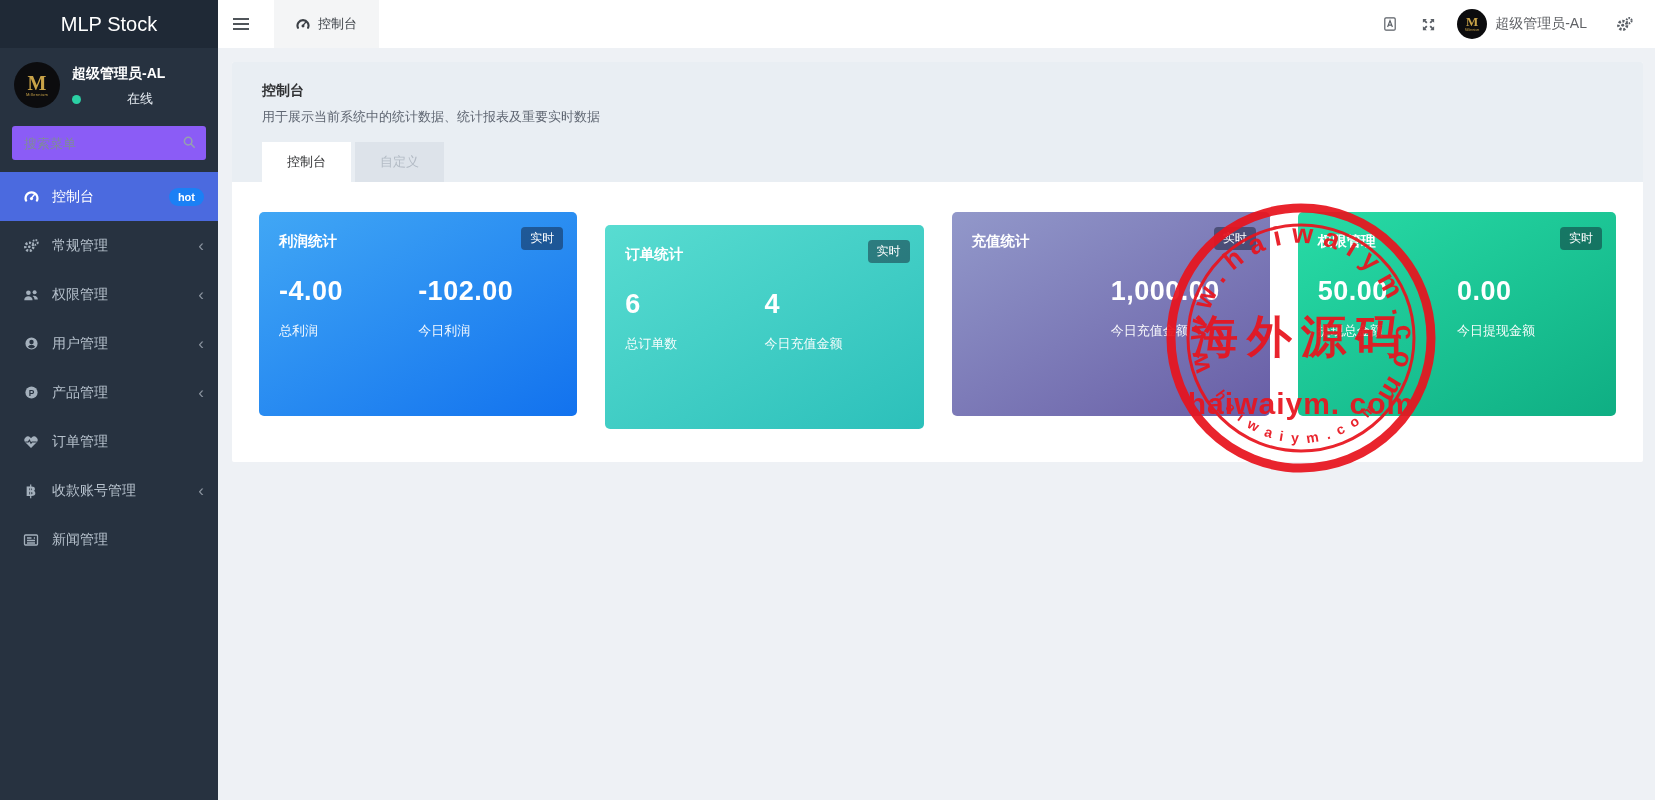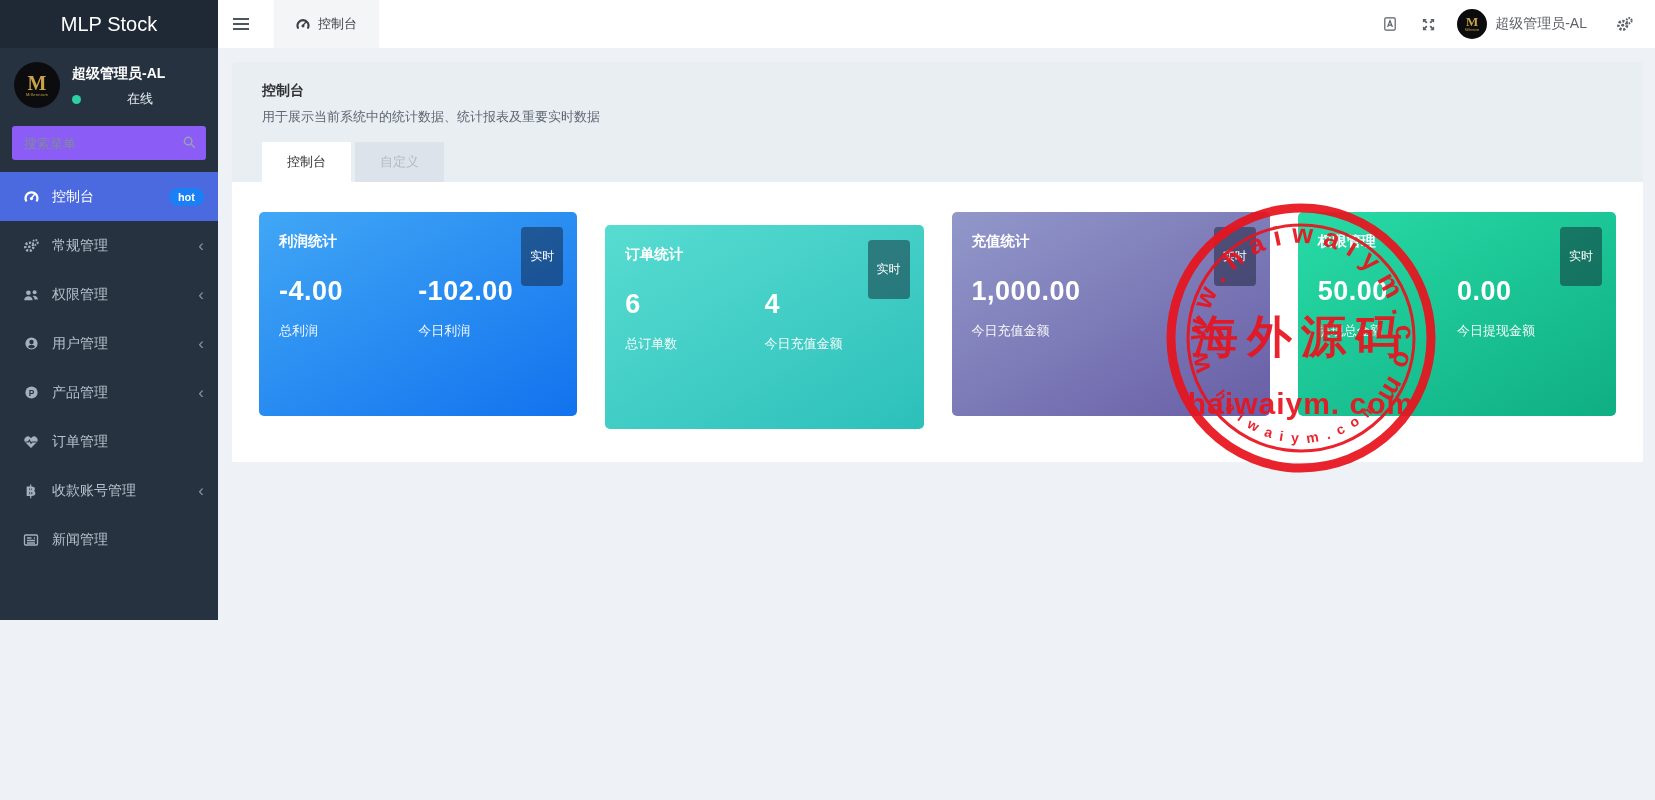--- a/index.html
+++ b/index.html
@@ -1,20 +1,20 @@
 <!DOCTYPE html>
 <html><head>
 <meta charset="utf-8">
 <style>
   * { margin:0; padding:0; box-sizing:border-box; }
   html,body { width:1655px; height:800px; overflow:hidden;
     font-family:"Liberation Sans","DejaVu Sans",sans-serif; background:#eef1f5; }
 
   
-  .sidebar { position:absolute; left:0; top:0; width:218px; height:620px; background:#273240; z-index:2; }
+  .sidebar { position:absolute; left:0; top:0; width:218px; height:800px; background:#273240; z-index:2; }
   .brand { height:48px; background:#1f2936; color:#fff; font-size:20px; display:flex; align-items:center; justify-content:center; }
   .user-panel { display:flex; padding:14px 12px 10px 14px; align-items:flex-start; }
   .avatar-lg { width:46px; height:46px; border-radius:50%; background:#0c0c0e; display:flex; flex-direction:column; align-items:center; justify-content:center; flex:0 0 46px; }
   .avatar-lg .m { color:#c9a348; font-family:"Liberation Serif","DejaVu Serif",serif; font-size:20px; font-weight:bold; line-height:18px; }
   .avatar-lg .mill { color:#c9a348; font-size:4px; letter-spacing:.3px; }
   .user-meta { margin-left:12px; padding-top:3px; }
   .user-name { color:#fff; font-size:14px; font-weight:bold; }
   .user-status { margin-top:7px; display:flex; align-items:center; color:#e7edf3; font-size:13px;gap:39px; }
   .dot { width:9px; height:9px; border-radius:50%; background:#2bd0a4; margin-right:7px; }
   .search-wrap { margin:8px 12px 6px; position:relative; }
@@ -50,22 +50,22 @@
   .panel-title { font-size:14px; font-weight:bold; color:#303133; }
   .panel-sub { font-size:13px; color:#5f6672; margin-top:8px; }
   .tabs { margin-top:16px; display:flex; }
   .tab { padding:0 25px; height:40px; line-height:40px; font-size:13px; cursor:pointer; }
   .tab.active { background:#fff; color:#303133; }
   .tab.inactive { background:#dde3ea; color:#b3bbc5; margin-left:4px; }
   .panel-body { padding:30px 27px 33px; }
   .cards { display:grid; grid-template-columns:repeat(4,1fr); gap:28px; }
   .card { height:204px; border-radius:5px; color:#fff; padding:20px 20px; position:relative; }
   .card-title { font-size:14.5px; font-weight:bold; }
-  .rt-badge { position:absolute; top:15px; right:14px; background:rgba(15,23,40,.45); padding:21px 9px; border-radius:4px; font-size:12px; }
-  .stats { display:flex; margin-top:25px; }
+  .rt-badge { position:absolute; top:15px; right:14px; background:rgba(15,23,40,.45); padding:3px 9px; border-radius:4px; font-size:12px; }
+  .stats { display:flex; margin-top:25px;justify-content:flex-end; }
   .stat { width:50%; }
   .num { font-size:27px; font-weight:bold; letter-spacing:.5px; }
   .lbl { margin-top:15px; font-size:13px; opacity:.95; }
 
   
   .stamp { position:absolute; left:1163px; top:200px; width:276px; height:276px; z-index:9; opacity:.93; pointer-events:none; }
 </style>
 </head>
 <body>
 

